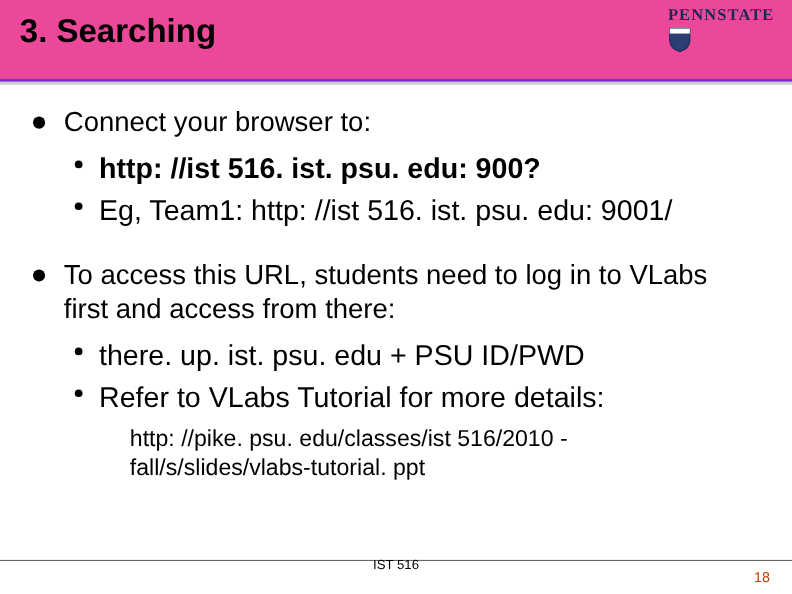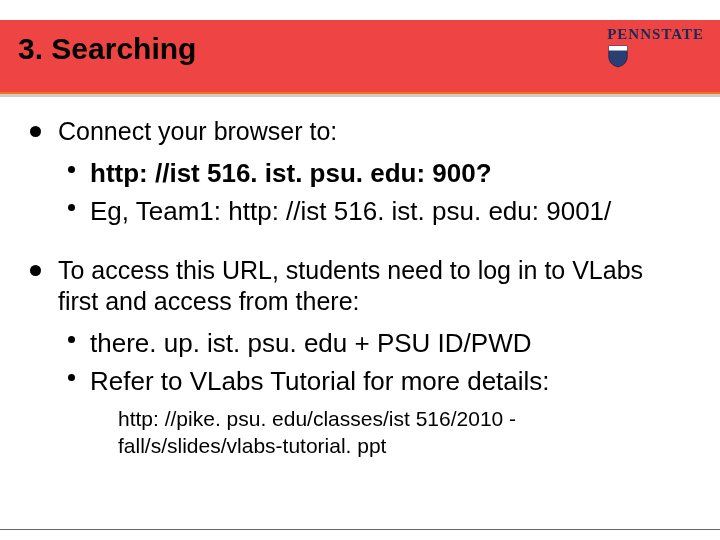--- a/index.html
+++ b/index.html
@@ -16,24 +16,23 @@
   .slide {
     width: 720px;
     height: 540px;
     position: relative;
     box-sizing: border-box;
   }
   .title-area {
     position: relative;
     padding: 12px 0 0 18px;
     height: 60px;
-    background: #ef4444;
-    border-bottom: 2px solid #f97316;
+    background: #ec4899;
+    border-bottom: 2px solid #6d28d9;
     box-shadow: 0 3px 0 0 #ccc;
-    margin-top: 20px;
   }
   .title-text {
     font-size: 30px;
     font-weight: bold;
     color: #000;
   }
   .logo {
     position: absolute;
     right: 16px;
     top: 6px;
@@ -107,21 +106,21 @@
   }
   .footer-line {
     position: absolute;
     left: 0;
     right: 0;
     bottom: 30px;
     border-top: 1px solid #666;
   }
   .footer-center {
     position: absolute;
-    bottom: 8px;
+    bottom: 20px;
     left: 0;
     right: 0;
     text-align: center;
     font-size: 12px;
     color: #000;
   }
   .footer-right {
     position: absolute;
     bottom: 8px;
     right: 20px;

